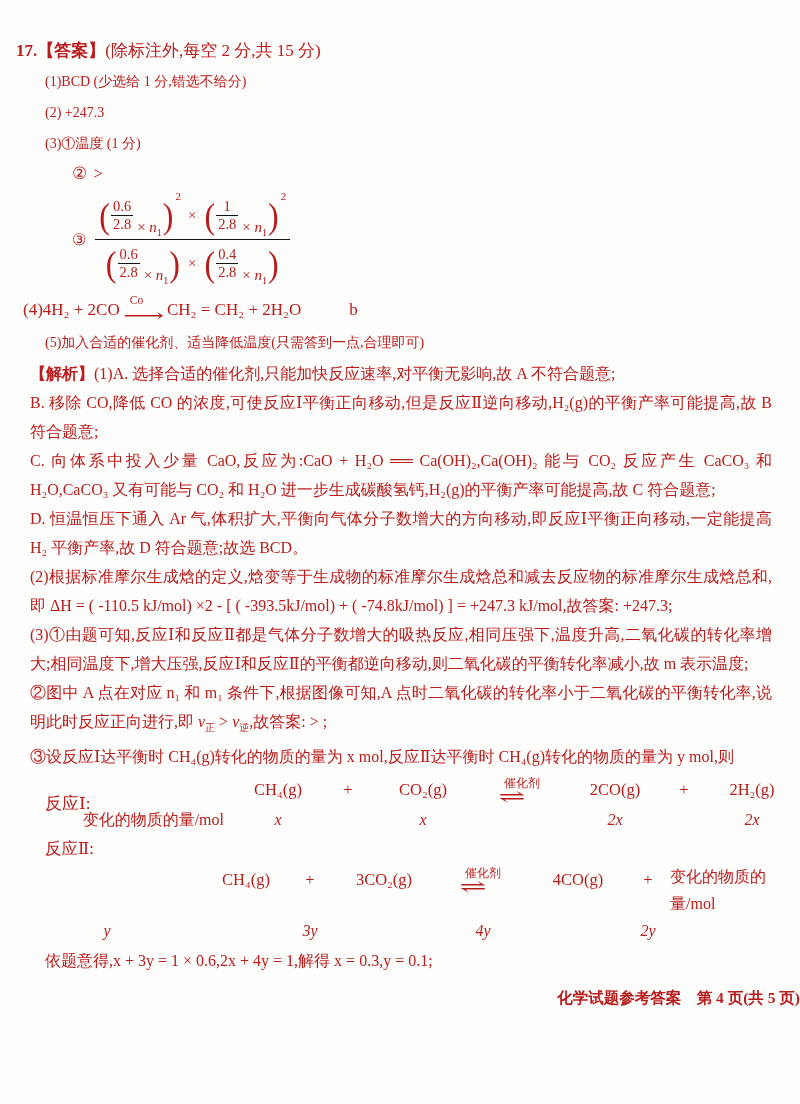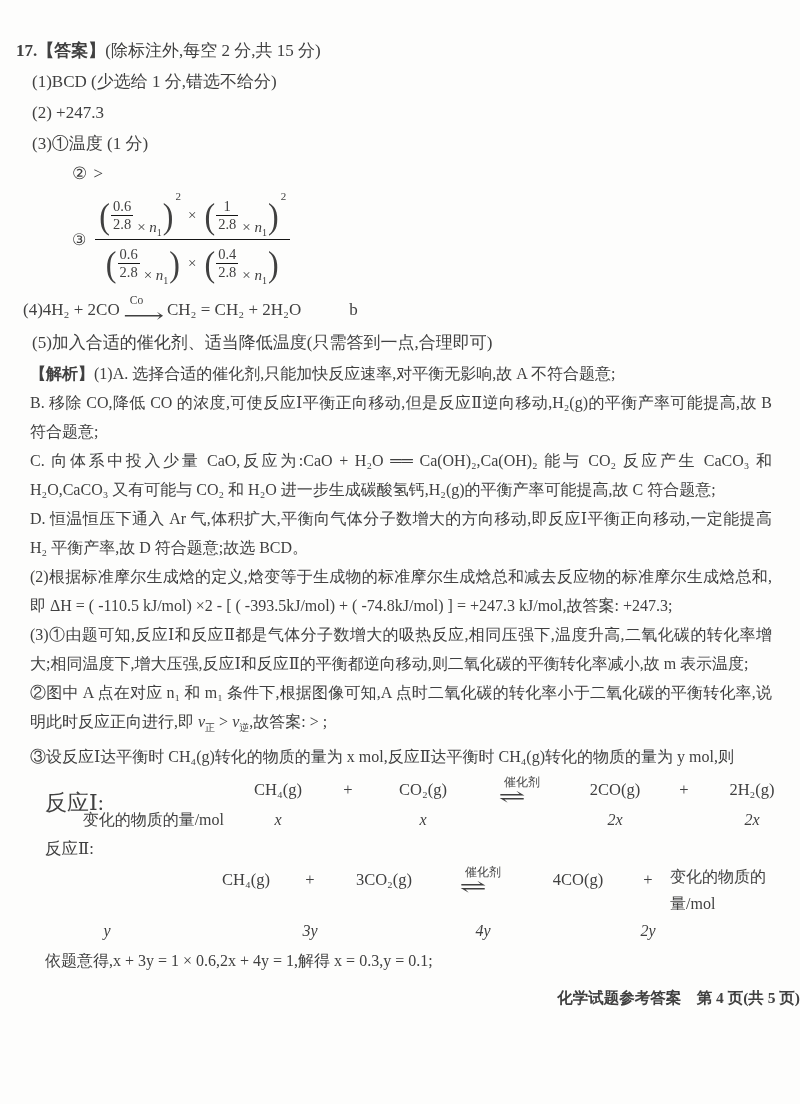--- a/index.html
+++ b/index.html
@@ -1,31 +1,31 @@
 <!DOCTYPE html>
 <html><head>
 <meta charset="utf-8">
 <style>
   html,body{margin:0;padding:0;background:#e9e9e9;}
   .page{
     position:relative;
     width:800px;height:1104px;
     margin:0 auto;
     background:#fdfdfc;
-    color:#404040;
+    color:#b91c1c;
     font-family:"Liberation Serif","DejaVu Serif",serif;
     font-size:16px;
     overflow:hidden;
     box-sizing:border-box;
     padding-top:36px;
   }
   .bold{font-weight:bold;}
   .ital{font-style:italic;}
   .h-line{padding-left:16px;font-size:17px;line-height:30px;}
-  .ans{padding-left:32px;font-size:17px;line-height:31px;}
+  .ans{padding-left:45px;font-size:14px;line-height:31px;}
   .ans-sub{padding-left:72px;font-size:17px;line-height:29px;}
 
   
   .frac-line{padding-left:72px;display:flex;align-items:center;margin:4px 0 6px 0;}
   .circ{margin-right:2px;}
   .bigfrac{display:inline-flex;flex-direction:column;align-items:center;}
   .bf-row{display:inline-flex;align-items:center;gap:7px;padding:1px 10px;}
   .bf-den{border-top:1.6px solid #141414;}
   .group{display:inline-flex;align-items:center;}
   .paren{font-size:32px;font-weight:400;line-height:1;transform:scaleY(1.12);margin:0 1px;}
@@ -35,32 +35,32 @@
   .mult{font-size:15px;margin-left:4px;margin-top:26px;}
   .varsub{font-size:10px;vertical-align:sub;}
   .supexp{align-self:flex-start;font-size:11px;margin-top:-3px;margin-left:1px;}
   .xsign{font-size:15px;}
 
   
   .arrowstack{display:inline-flex;flex-direction:column;align-items:flex-start;line-height:1;margin:0 10px;vertical-align:middle;}
   .arrowstack .lbl{font-size:11.5px;margin-bottom:-1px;}
   .arrowstack .one{font-size:19px;transform:scaleX(1.5);}
   .arrowstack .two{font-size:19px;transform:scaleX(1.7);}
-  .catlbl{font-size:12px;margin-bottom:-2px;font-family:Liberation Mono, monospace;}
+  .catlbl{font-size:12px;margin-bottom:-2px;}
 
   .eq4{display:flex;align-items:center;padding-left:23px;font-size:17px;line-height:34px;}
   .eq4 .choice{margin-left:48px;}
 
   
   .ana{padding:0 28px 0 30px;}
   .ana p{margin:0;text-align:justify;font-size:16px;line-height:29px;}
 
   
   .rxn1-wrap{position:relative;margin-top:2px;}
-  .rxn1-label{position:absolute;left:45px;top:50%;transform:translateY(-50%);font-size:22px;}
+  .rxn1-label{position:absolute;left:45px;top:50%;transform:translateY(-50%);font-size:17px;}
   .rxn-grid1{display:grid;grid-template-columns:228px 100px 40px 110px 88px 98px 40px 96px;}
   .rxn-grid2{display:grid;grid-template-columns:186px 92px 36px 112px 86px 104px 36px 112px;margin-left:14px;}
   .rxn-grid1 .cell,.rxn-grid2 .cell{text-align:center;font-size:16.5px;line-height:33px;}
   .rxn-grid1 .amt,.rxn-grid2 .amt{text-align:center;font-style:italic;font-size:16px;line-height:27px;}
   .rxn-grid1 .lead{text-align:right;font-style:normal;font-size:16px;padding-right:4px;}
   .rxn-grid2 .lead{text-align:left;font-style:normal;font-size:16px;padding-left:4px;}
   .rxn2-label{padding-left:45px;font-size:16.5px;line-height:28px;margin-top:2px;}
   .conclusion{padding-left:45px;font-size:16px;line-height:30px;margin-top:2px;}
 
   .footer{margin-top:12px;text-align:right;font-weight:bold;font-size:15.5px;}

